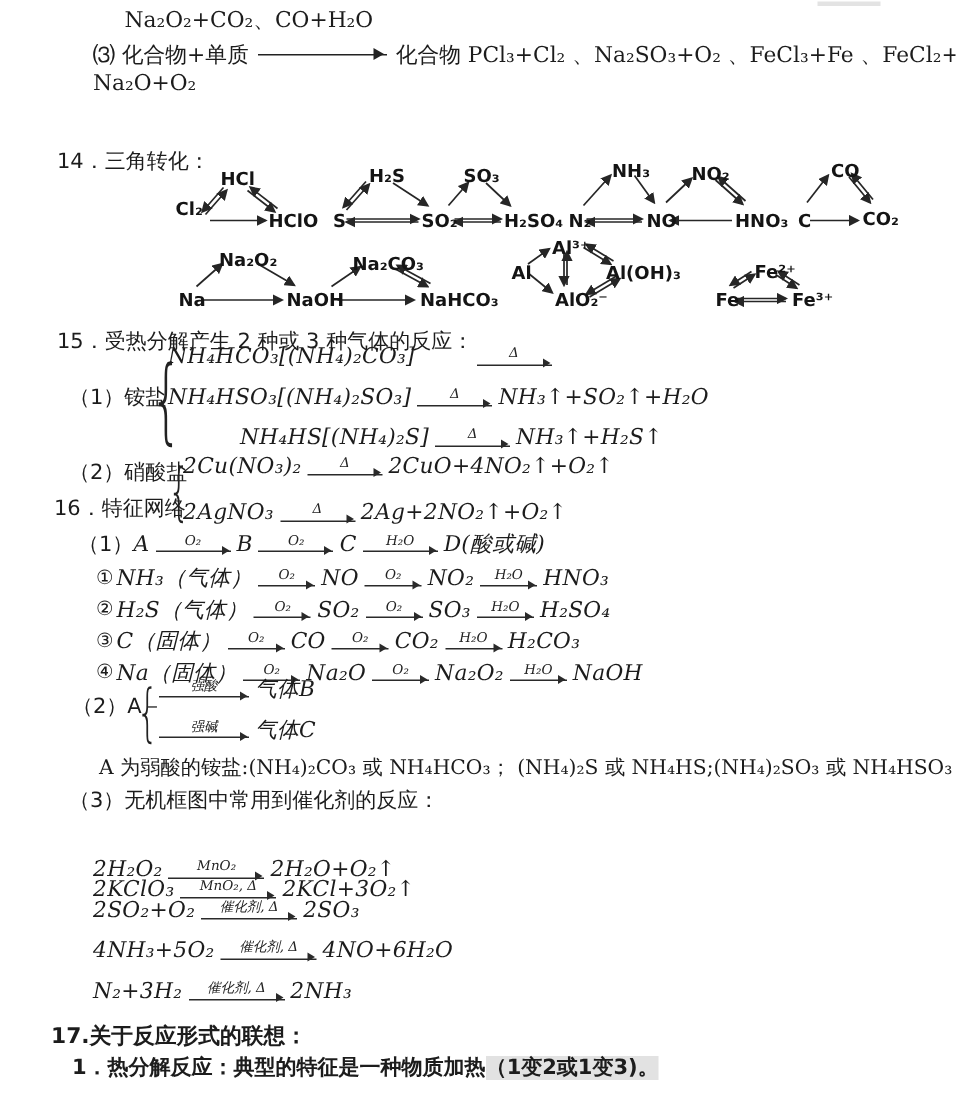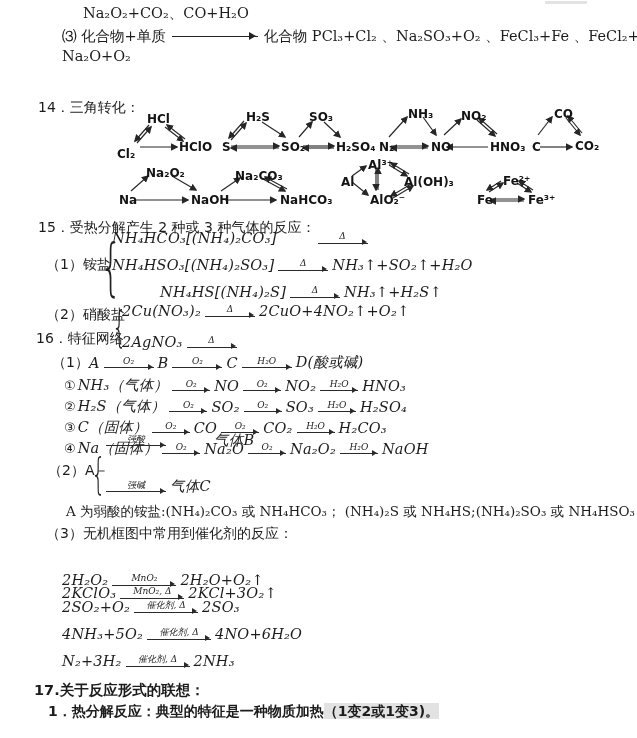--- a/index.html
+++ b/index.html
@@ -103,21 +103,21 @@
     <line x1="311" y1="84" x2="291" y2="96" marker-end="url(#ah)"></line>
 
   <line x1="389" y1="92" x2="403" y2="83" marker-end="url(#ah)"></line>
     <line x1="401" y1="81" x2="387" y2="90" marker-end="url(#ah)"></line>
   <line x1="417" y1="83" x2="431" y2="92" marker-end="url(#ah)"></line>
     <line x1="433" y1="90" x2="419" y2="81" marker-end="url(#ah)"></line>
   <line x1="390" y1="99" x2="424" y2="99" marker-end="url(#ah)"></line>
     <line x1="424" y1="101" x2="390" y2="101" marker-end="url(#ah)"></line>
 </svg>
 
-<span class="nd" style="left:117px;top:147px;">Cl₂</span>
+<span class="nd" style="left:117px;top:132px;">Cl₂</span>
 <span class="nd" style="left:147px;top:112px;">HCl</span>
 <span class="nd" style="left:179px;top:140px;">HClO</span>
 <span class="nd" style="left:222px;top:140px;">S</span>
 <span class="nd" style="left:246px;top:110px;">H₂S</span>
 <span class="nd" style="left:281px;top:140px;">SO₂</span>
 <span class="nd" style="left:309px;top:110px;">SO₃</span>
 <span class="nd" style="left:336px;top:140px;">H₂SO₄</span>
 <span class="nd" style="left:379px;top:140px;">N₂</span>
 <span class="nd" style="left:408px;top:107px;">NH₃</span>
 <span class="nd" style="left:431px;top:140px;">NO</span>
@@ -178,20 +178,21 @@
       <span class="rxa"></span>
     </span>
   <span class="f">2CuO+4NO₂↑+O₂↑</span>
 </div>
 <div class="eq" style="left:122px;top:334px;">
   <span class="f">2AgNO₃</span>
   <span class="rx">
       <span class="rxl">Δ</span>
       <span class="rxa"></span>
     </span>
+  <span class="f">2Ag+2NO₂↑+O₂↑</span>
 </div>
 
 <div class="abs cn" style="left:36px;top:330px;">16．特征网络</div>
 
 <div class="eq" style="left:52px;top:353px;">
   <span class="cn">（1）</span>
   <span class="f">A</span>
   <span class="rx">
       <span class="rxl">O₂</span>
       <span class="rxa"></span>
@@ -281,21 +282,21 @@
   <span class="f">Na₂O₂</span>
   <span class="rx">
       <span class="rxl">H₂O</span>
       <span class="rxa"></span>
     </span>
   <span class="f">NaOH</span>
 </div>
 
 <div class="abs cn" style="left:48px;top:462px;">（2）A－</div>
 <span class="brace" style="left:91px;top:449px;font-size:42px;line-height:52px;transform:scale(0.55,1);">{</span>
-<div class="eq w-ab" style="left:102px;top:431px;gap:44px;">
+<div class="eq w-ab" style="left:102px;top:450px;">
   <span class="rx">
       <span class="rxl">强酸</span>
       <span class="rxa"></span>
     </span>
   <span class="f">气体B</span>
 </div>
 <div class="eq w-ab" style="left:102px;top:477px;">
   <span class="rx">
       <span class="rxl">强碱</span>
       <span class="rxa"></span>

